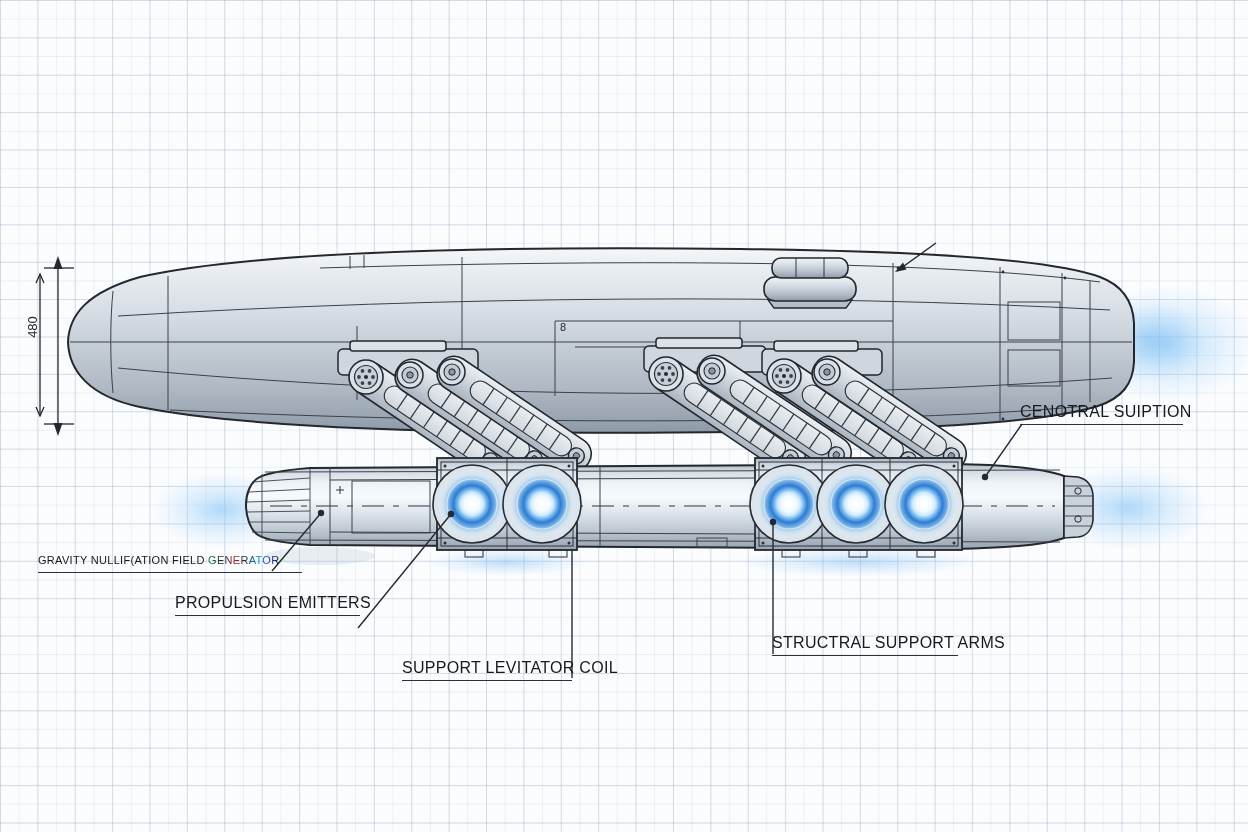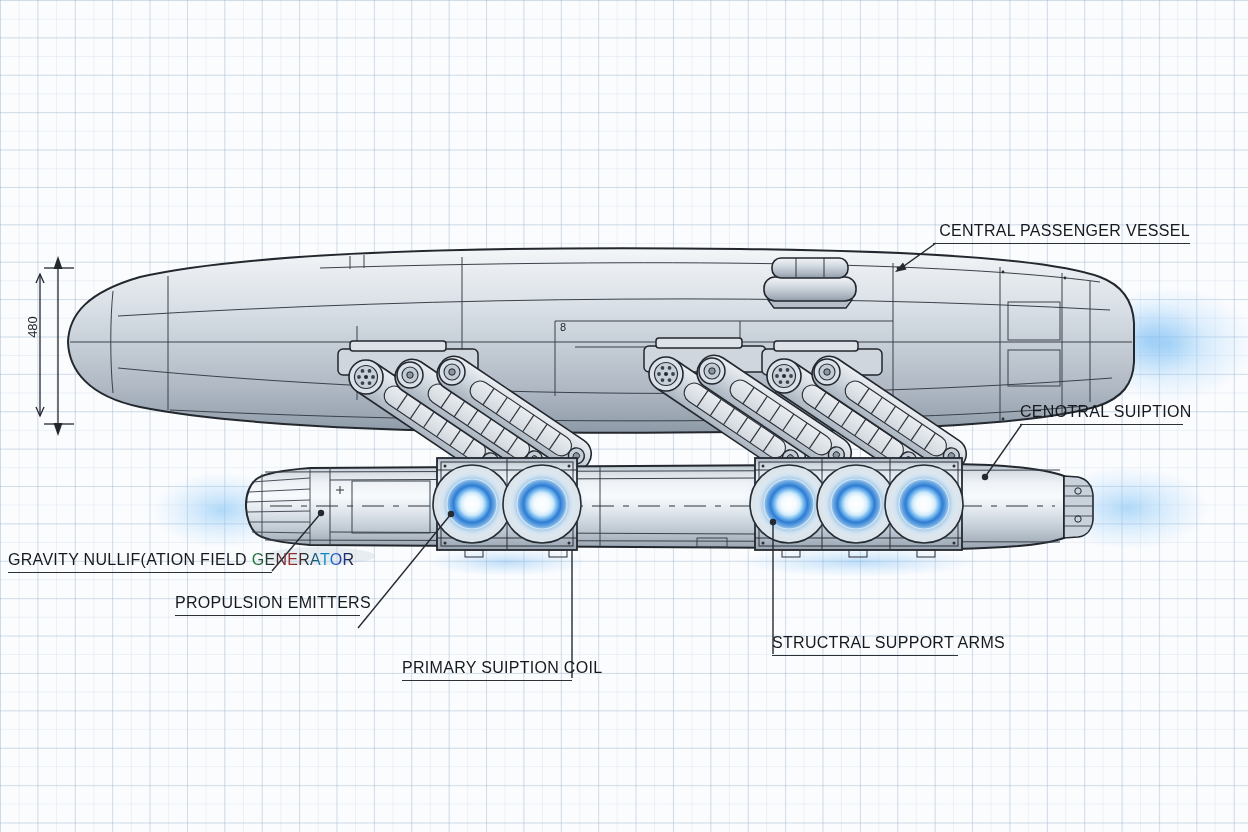--- a/index.html
+++ b/index.html
@@ -13,21 +13,21 @@
       linear-gradient(to bottom, rgba(141,170,199,0.14) 1px, transparent 1px);
     background-size:37.4px 37.4px,37.4px 37.4px,18.7px 18.7px,18.7px 18.7px;
     font-family:"Liberation Sans",sans-serif;
   }
   svg{position:absolute;left:0;top:0;}
   .label{
     position:absolute;color:#16191e;font-size:16px;line-height:18px;
     letter-spacing:0.3px;white-space:nowrap;padding-bottom:3px;
     border-bottom:1.7px solid #2c3138;
   }
-  .label.small{font-size:16px;}
+  .label.small{font-size:11px;margin-left:30px;}
   .chroma{color:#23272c;}
   @supports ((-webkit-background-clip:text) or (background-clip:text)){
     .chroma{
       background:linear-gradient(90deg,#18803c 0%,#23272c 20%,#a32f2f 38%,#23272c 52%,#0b93c9 72%,#2049c8 84%,#14171c 100%);
       -webkit-background-clip:text;background-clip:text;color:transparent;
     }
   }
   .dim-text{
     position:absolute;left:13px;top:318px;width:42px;height:18px;
     font-size:13px;color:#23272c;text-align:center;
@@ -302,38 +302,35 @@
     <path d="M 272 571 L 321 513"></path>
         <circle cx="321" cy="513" r="3.2" fill="#262a30" stroke="none"></circle>
     <path d="M 358 628 L 451 514"></path>
         <circle cx="451" cy="514" r="3.2" fill="#262a30" stroke="none"></circle>
     <path d="M 572 678 L 572 549"></path>
     <path d="M 773 654 L 773 523"></path>
         <circle cx="773" cy="522" r="3.2" fill="#262a30" stroke="none"></circle>
   </g>
 </svg>
 
-<div class="label" style="left:933px;top:222px;width:257px;text-align:right">
-  <span>CENTRAL PASSENGER VESSEL</span>
-</div>
 
 <div class="label" style="left:1020px;top:403px;width:163px;text-align:center">
   <span>CENOTRAL SUIPTION</span>
 </div>
 
 <div class="label small" style="left:8px;top:551px;width:264px;text-align:left">
   <span>GRAVITY NULLIF(ATION FIELD </span><span class="chroma">GENERATOR</span>
 </div>
 
 <div class="label" style="left:175px;top:594px;width:185px;text-align:left">
   <span>PROPULSION EMITTERS</span>
 </div>
 
 <div class="label" style="left:402px;top:659px;width:170px;text-align:left">
-  <span>PRIMARY SUIPTION COIL</span>
+  <span>SUPPORT LEVITATOR COIL</span>
 </div>
 
 <div class="label" style="left:772px;top:634px;width:186px;text-align:right">
   <span>STRUCTRAL SUPPORT ARMS</span>
 </div>
 
 <div class="dim-text">480</div>
 
 </div>
 

